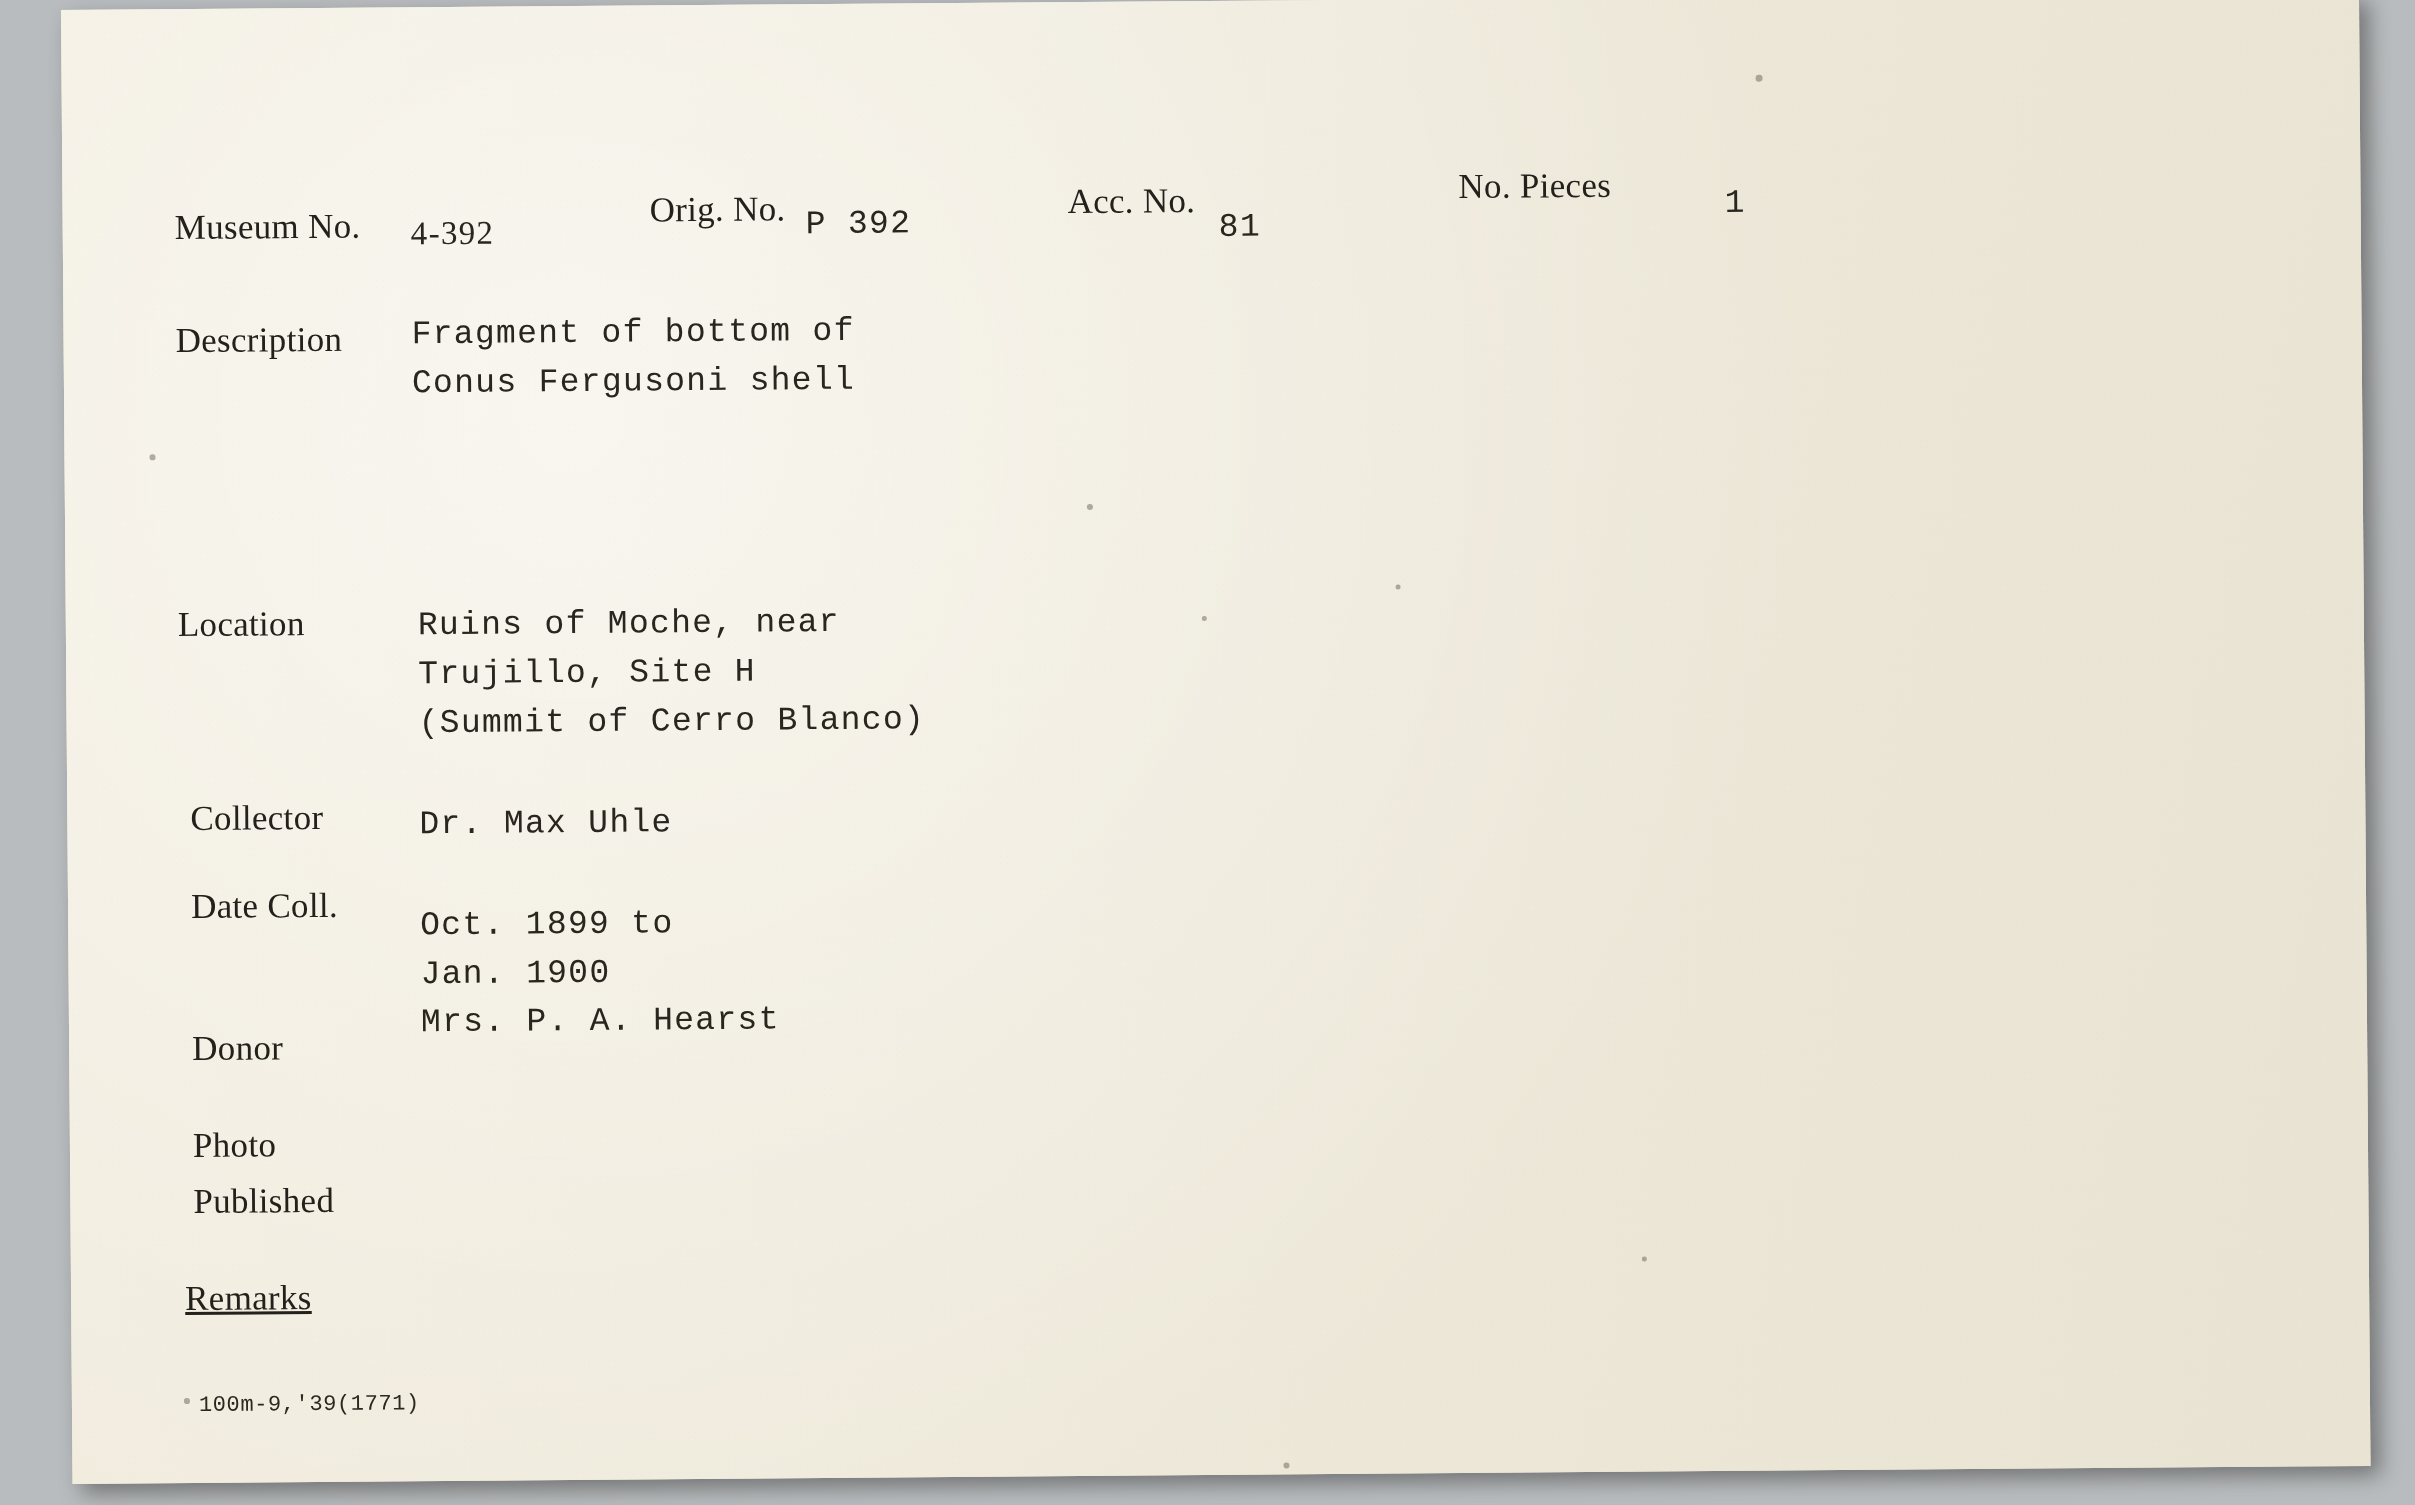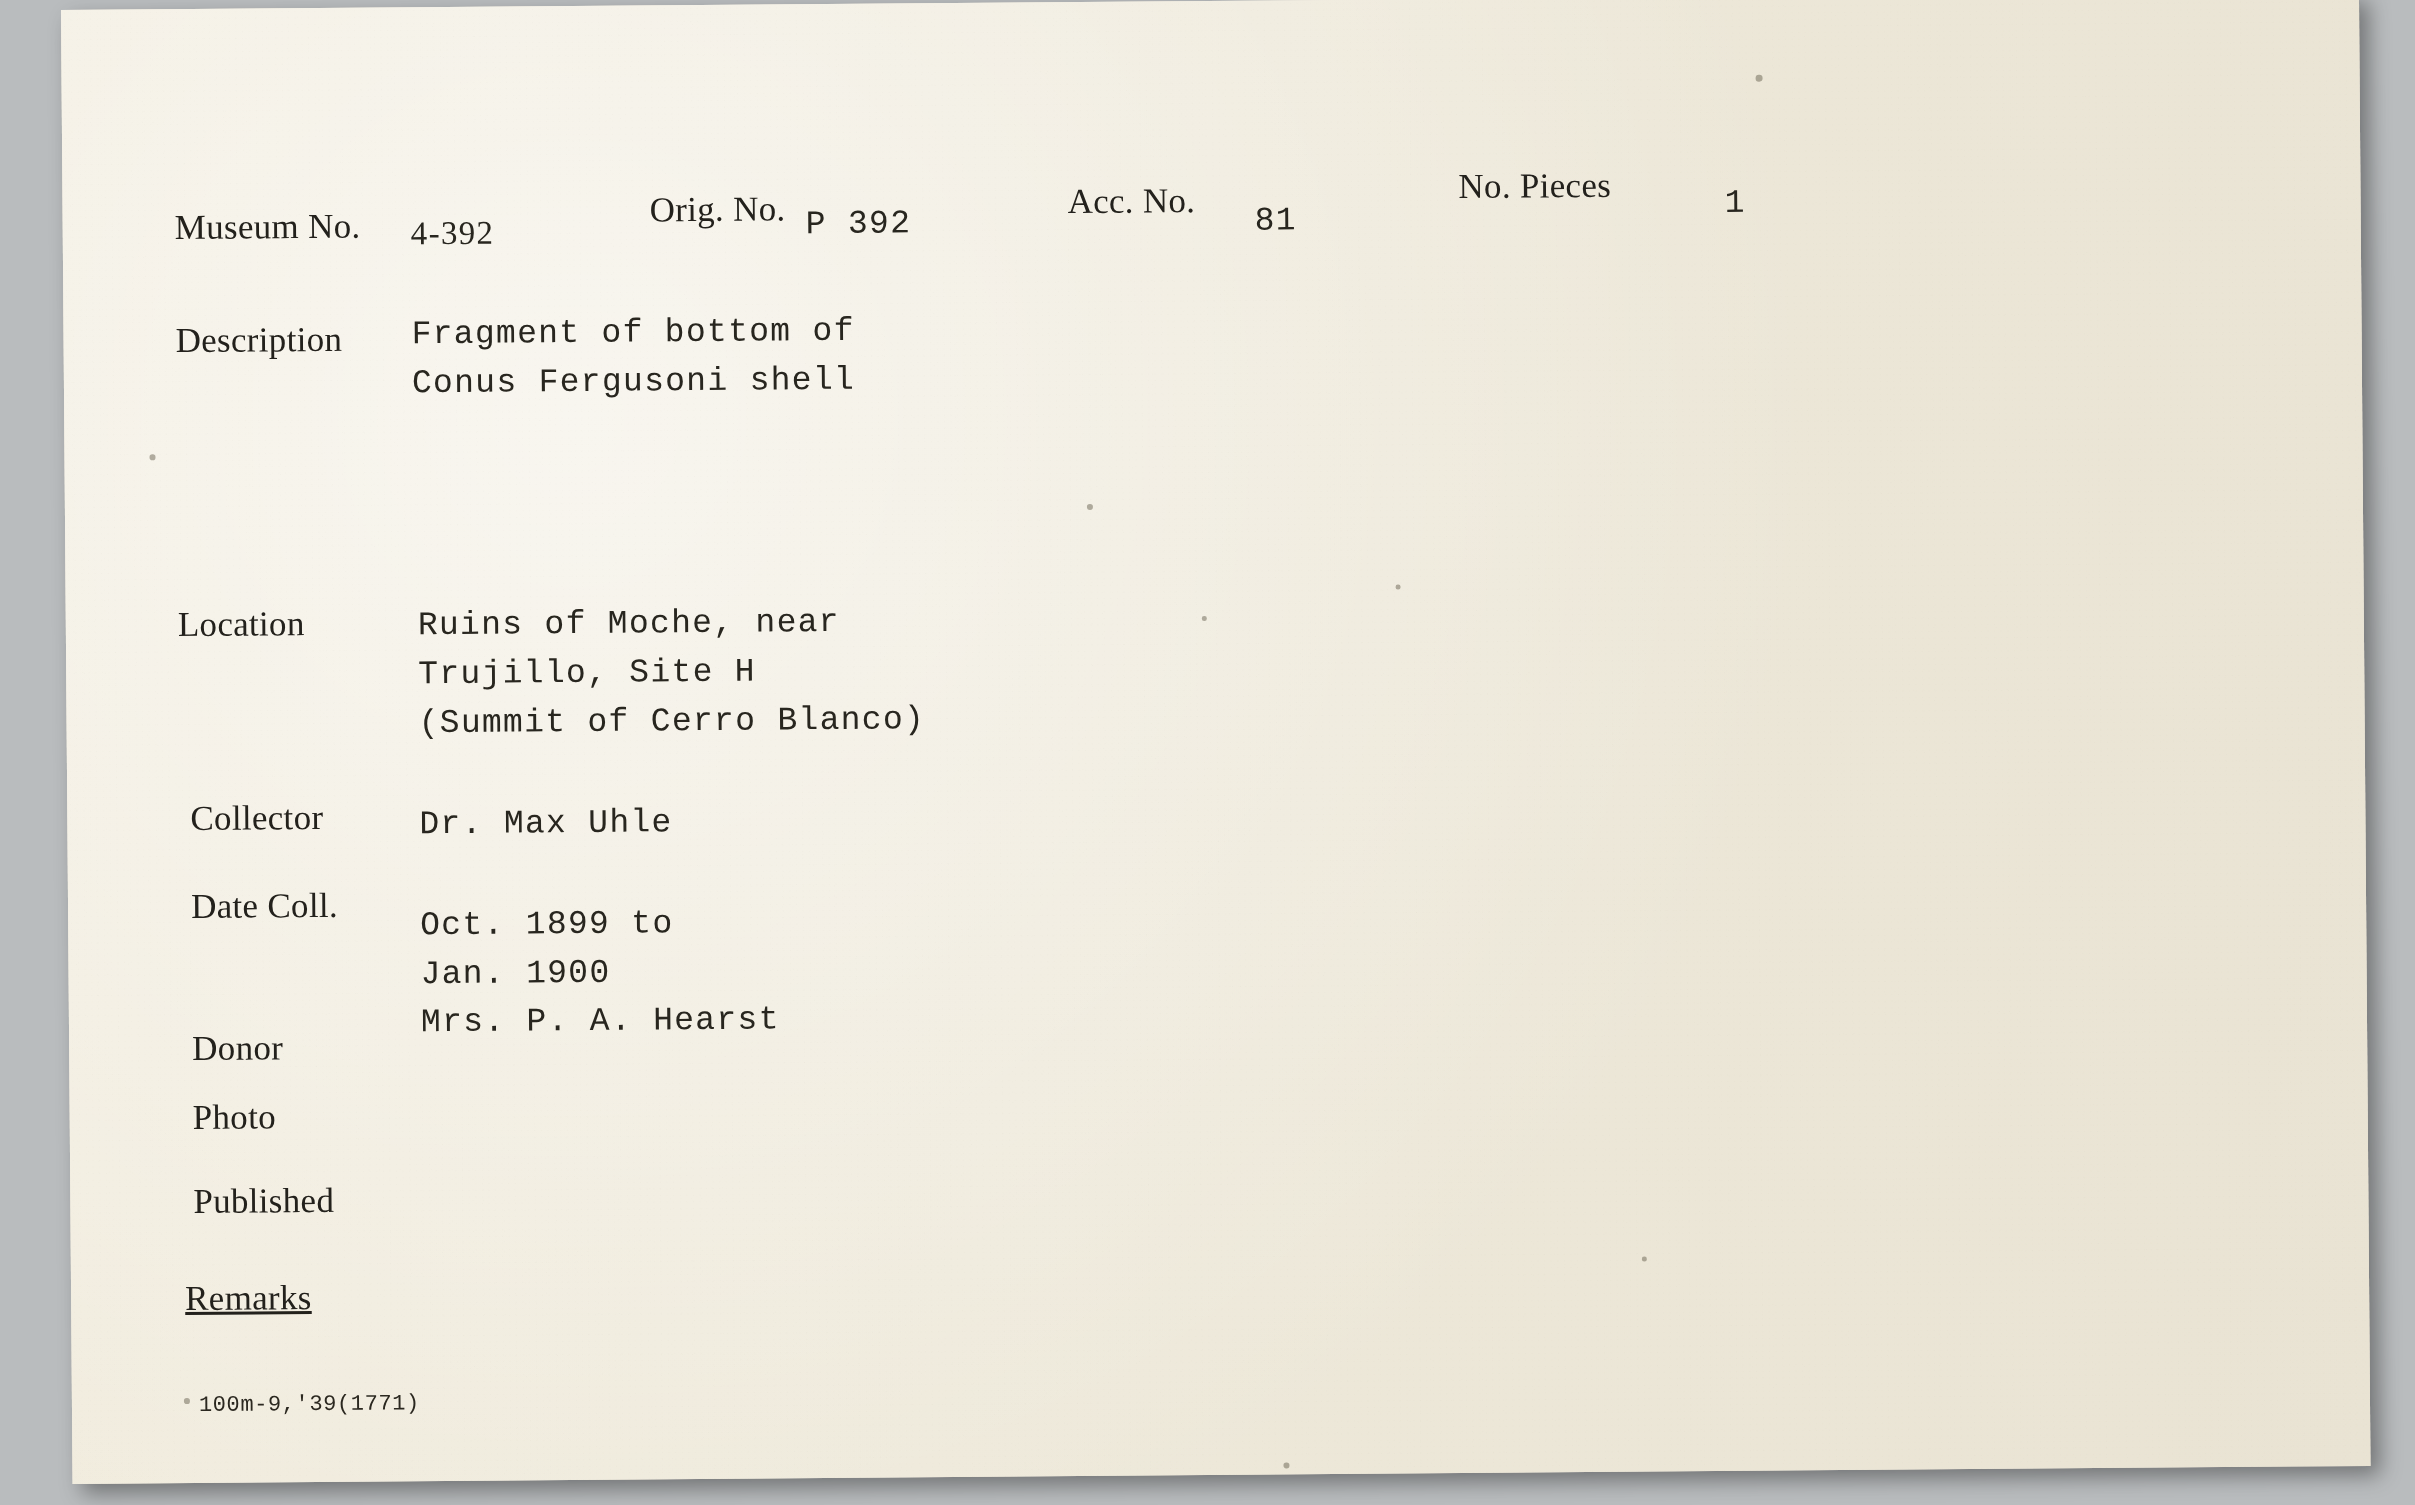--- a/index.html
+++ b/index.html
@@ -96,21 +96,21 @@
     <div class="speck" style="left:112px; top:1389px; width:5.7px; height:5.7px;"></div>
     <div class="speck" style="left:1211px; top:1462px; width:5.7px; height:5.7px;"></div>
 
     <div class="label" style="left:112px; top:199px;">Museum No.</div>
     <div class="typed" style="left:348px; top:202px;font-family:Liberation Serif, serif;">4-392</div>
 
     <div class="label" style="left:587px; top:185px;">Orig. No.</div>
     <div class="typed" style="left:743px; top:196px;">P 392</div>
 
     <div class="label" style="left:1005px; top:180px;">Acc. No.</div>
-    <div class="typed" style="left:1156px; top:196px;margin-left:36px;">81</div>
+    <div class="typed" style="left:1156px; top:202px;">81</div>
 
     <div class="label" style="left:1396px; top:168px;">No. Pieces</div>
     <div class="typed" style="left:1662px; top:182px;">1</div>
 
     <div class="label" style="left:112px; top:312px;">Description</div>
     <div class="typed" style="left:348px; top:303px;">Fragment of bottom of
 Conus Fergusoni shell</div>
 
     <div class="label" style="left:112px; top:596px;text-align:center;">Location</div>
     <div class="typed" style="left:352px; top:594px;">Ruins of Moche, near
@@ -120,21 +120,21 @@
     <div class="label" style="left:123px; top:790px;">Collector</div>
     <div class="typed" style="left:352px; top:793px;">Dr. Max Uhle</div>
 
     <div class="label" style="left:123px; top:878px;">Date Coll.</div>
     <div class="typed" style="left:352px; top:894px;">Oct. 1899 to
 Jan. 1900</div>
 
     <div class="label" style="left:123px; top:980px;margin-top:40px;">Donor</div>
     <div class="typed" style="left:352px; top:991px;">Mrs. P. A. Hearst</div>
 
-    <div class="label" style="left:123px; top:1089px;">Photo</div>
+    <div class="label" style="left:123px; top:1117px;">Photo</div>
     <div class="typed" style="left:352px; top:1079px;"></div>
 
     <div class="label" style="left:123px; top:1173px;">Published</div>
     <div class="typed" style="left:352px; top:1173px;"></div>
 
     <div class="label" style="left:114px; top:1270px;text-decoration:underline;">Remarks</div>
     <div class="typed" style="left:352px; top:1270px;"></div>
 
     <div class="footer" style="left:127px; top:1384px;">100m-9,'39(1771)</div>
   </div>

